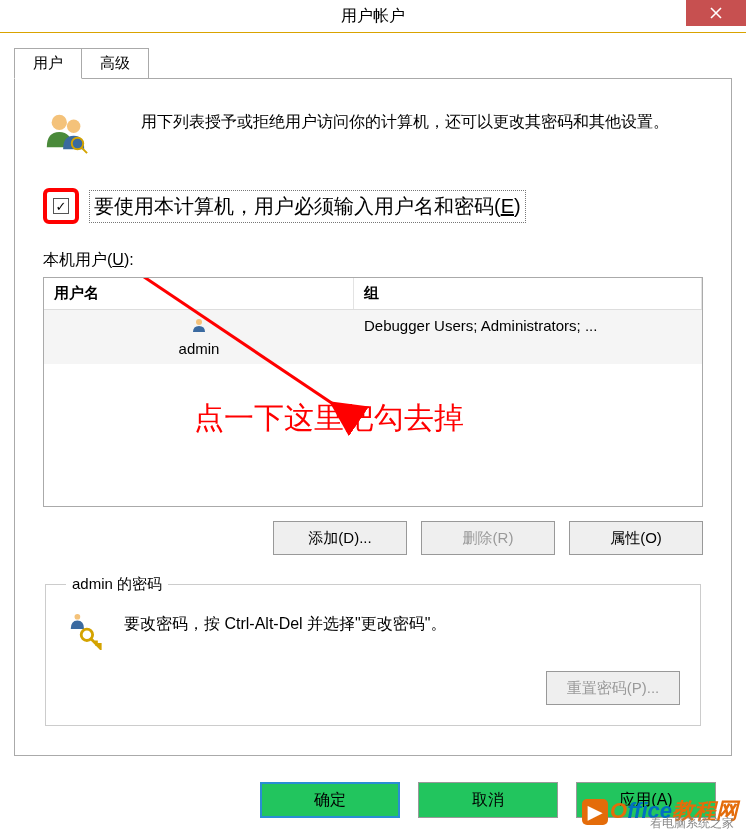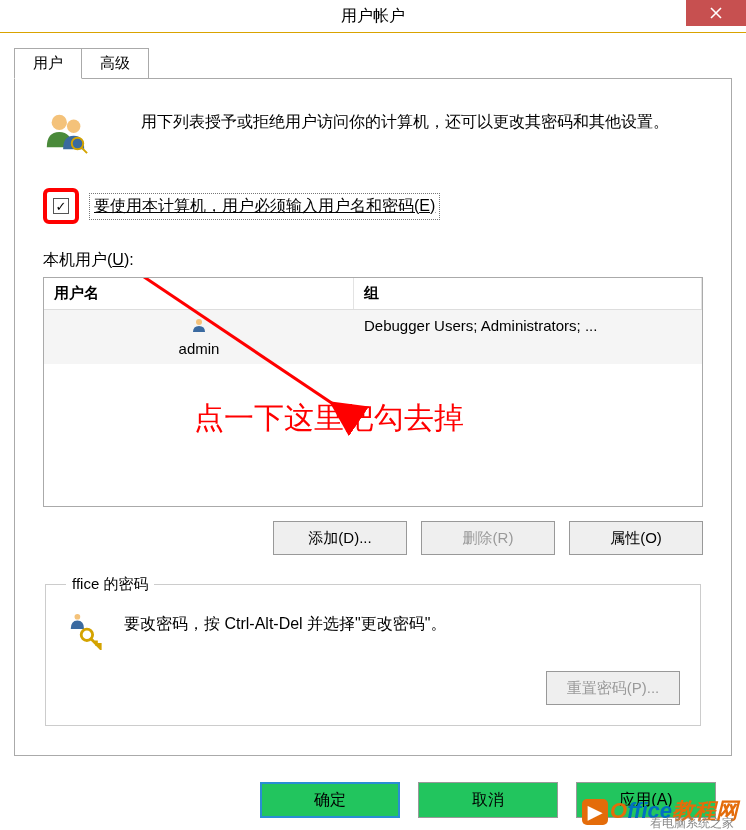--- a/index.html
+++ b/index.html
@@ -102,24 +102,23 @@
     height: 16px;
     border: 1px solid #555;
     background: #fff;
     display: inline-flex;
     align-items: center;
     justify-content: center;
     font-size: 13px;
     line-height: 1;
   }
   .cb-label {
-    font-size: 16px;
+    font-size: 20px;
     border: 1px dotted #777;
     padding: 2px 4px;
-    text-decoration: underline;
   }
   .section-label {
     font-size: 16px;
     margin-bottom: 6px;
   }
   .user-list {
     border: 1px solid #aaa;
     height: 230px;
     margin-bottom: 14px;
     overflow: hidden;
@@ -322,21 +321,21 @@
     </div>
   </div>
 
   <div class="button-row">
     <button class="btn">添加(D)...</button>
     <button class="btn" disabled="">删除(R)</button>
     <button class="btn">属性(O)</button>
   </div>
 
   <fieldset class="pw-group">
-    <legend>ffice 的密码</legend>
+    <legend>admin 的密码</legend>
     <div class="pw-row">
       <span class="key-icon">
         <svg viewBox="0 0 40 40">
           <circle cx="12" cy="5" r="3" fill="#f4c27a"></circle>
           <path d="M5 18 Q5 9 12 9 Q19 9 19 18Z" fill="#3a6aa0"></path>
           <circle cx="22" cy="24" r="6" fill="none" stroke="#d4a300" stroke-width="3"></circle>
           <path d="M26 28 L36 38 L36 34 L32 34 L32 30" fill="none" stroke="#d4a300" stroke-width="3"></path>
         </svg>
       </span>
       <div class="pw-text">要改密码，按 Ctrl-Alt-Del 并选择"更改密码"。</div>

